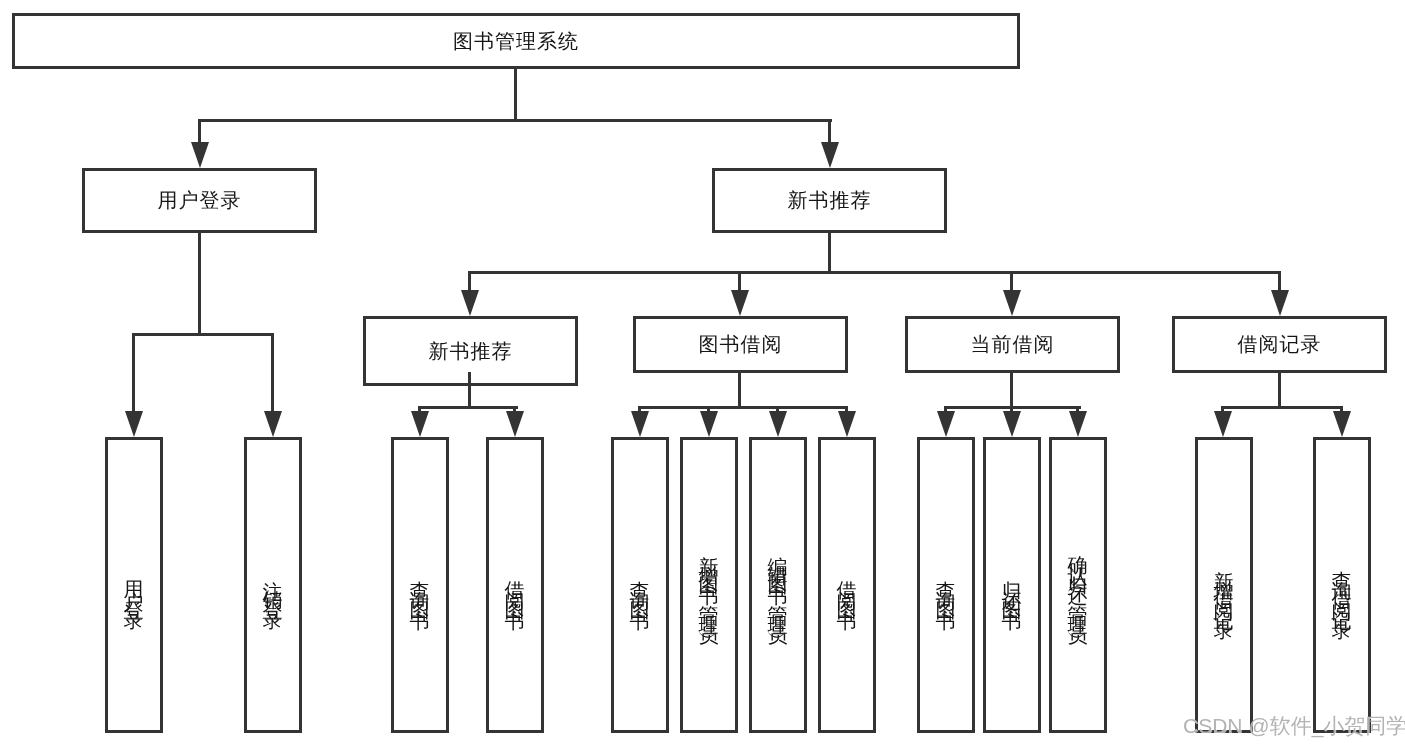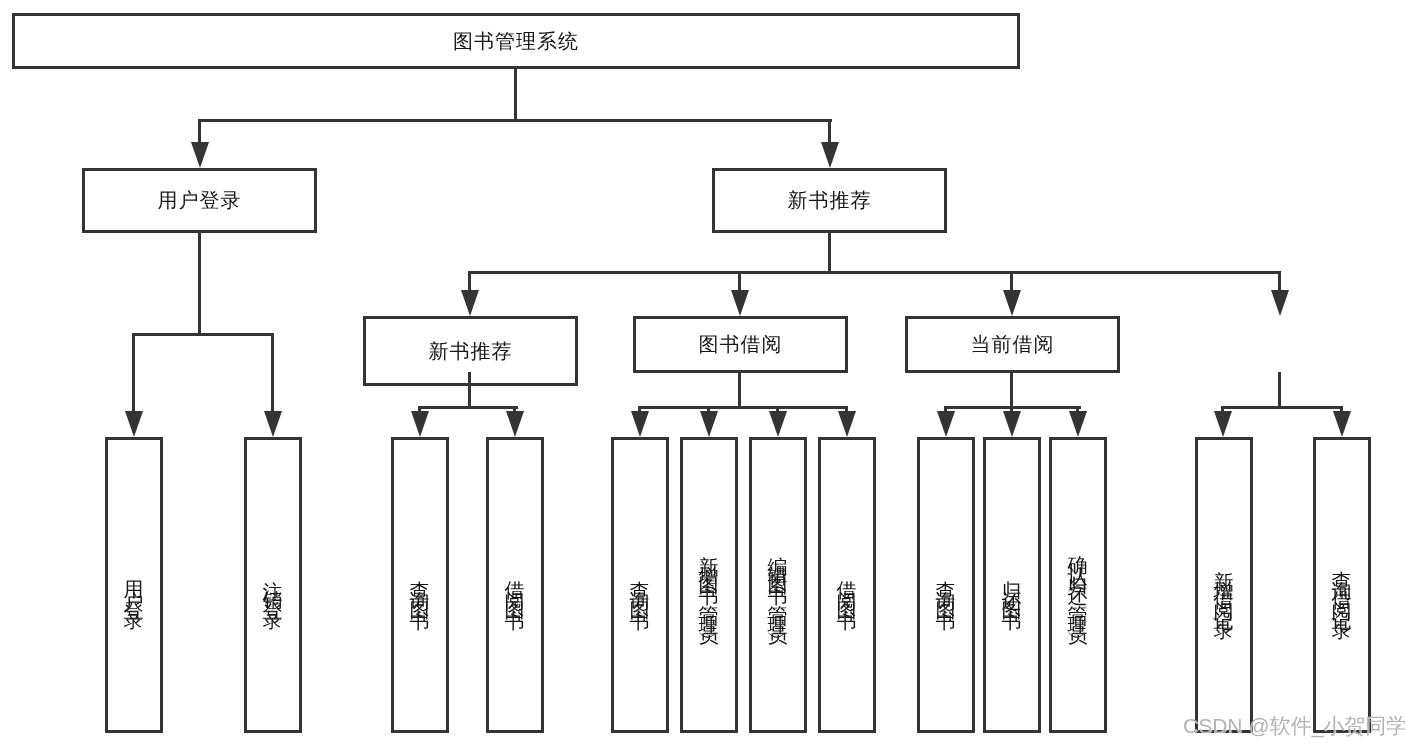--- a/index.html
+++ b/index.html
@@ -63,20 +63,23 @@
   <div class="ah" style="left:1271px;top:290px"></div>
 
   <div class="box hbox" style="left:363px;top:316px;width:215px;height:70px">
     <span>新书推荐</span>
   </div>
   <div class="box hbox" style="left:633px;top:316px;width:215px;height:57px">
     <span>图书借阅</span>
   </div>
   <div class="box hbox" style="left:905px;top:316px;width:215px;height:57px">
     <span>当前借阅</span>
+  </div>
+  <div class="box hbox" style="left:1172px;top:316px;width:215px;height:57px">
+    <span>借阅记录</span>
   </div>
 
   <div class="vl" style="left:468px;top:372px;height:37px"></div>
   <div class="hl" style="left:418px;top:406px;width:100px"></div>
   <div class="vl" style="left:418px;top:406px;height:8px"></div>
   <div class="ah" style="left:411px;top:411px"></div>
   <div class="vl" style="left:513px;top:406px;height:8px"></div>
   <div class="ah" style="left:506px;top:411px"></div>
 
   <div class="vl" style="left:738px;top:372px;height:37px"></div>

